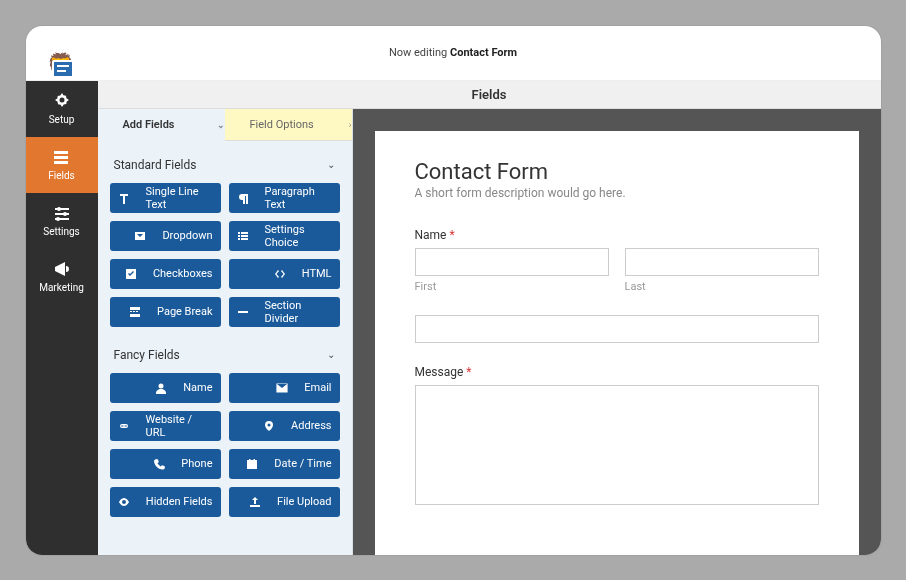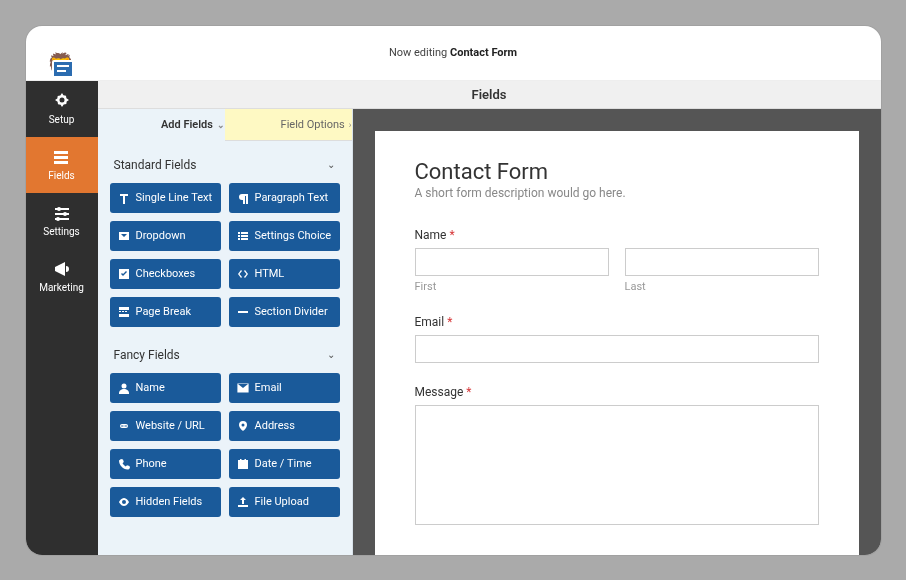--- a/index.html
+++ b/index.html
@@ -17,29 +17,29 @@
   .leftnav { width:72px; background:#2f2f2f; display:flex; flex-direction:column; }
   .nav-item { height:56px; display:flex; flex-direction:column; align-items:center; justify-content:center; color:#fff; font-size:10px; gap:4px; cursor:pointer; }
   .nav-item.active { background:#e27730; }
   .nav-icon { width:18px; height:18px; display:flex; align-items:center; justify-content:center; }
   .nav-icon svg { width:18px; height:18px; fill:#fff; }
   .content { flex:1; display:flex; flex-direction:column; min-width:0; }
   .subheader { height:28px; background:#f0f0f0; border-bottom:1px solid #ddd; display:flex; align-items:center; justify-content:center; font-size:13px; color:#333; font-weight:600; }
   .workrow { flex:1; display:flex; min-height:0; }
   .sidebar { width: 255px; background:#ebf3f9; display:flex; flex-direction:column; border-right:1px solid #d9e2ea; }
   .tabs { display:flex; height:32px; }
-  .tab { flex:1; display:flex; align-items:center; justify-content:flex-end; font-size:11px; color:#333; gap:4px; cursor:pointer;padding-left:25px; }
+  .tab { flex:1; display:flex; align-items:center; justify-content:space-between; font-size:11px; color:#333; gap:4px; cursor:pointer;padding-left:25px; }
   .tab.active { background:#ebf3f9; font-weight:600; }
   .tab.inactive { background:#fef9c3; color:#666; box-shadow: inset 0 -1px 0 #ddd; }
   .tab .chev { font-size:9px; color:#888; }
   .sidebar-body { flex:1; overflow:auto; padding: 6px 12px; }
   .section-title { height:36px; display:flex; align-items:center; justify-content:space-between; font-size:12px; color:#333; padding:0 4px; cursor:pointer; }
   .section-title .chev { font-size:10px; color:#555; }
   .field-grid { display:grid; grid-template-columns: 1fr 1fr; gap:8px; padding-bottom:10px; }
-  .field-btn { background:#1a5a9a; color:#fff; font-size:11px; height:30px; border-radius:3px; display:flex; align-items:center; padding: 0 8px; gap:6px; cursor:pointer; }
+  .field-btn { background:#1a5a9a; color:#fff; font-size:11px; height:30px; border-radius:3px; display:flex; align-items:center; padding: 0 8px; gap:16px; cursor:pointer;justify-content:flex-end; }
   .field-btn .fi { width:12px; height:12px; display:flex; align-items:center; justify-content:center; flex-shrink:0; }
   .field-btn .fi svg { width:12px; height:12px; fill:#fff; }
   .canvas { flex:1; background:#555; padding:22px 22px 0 22px; overflow:hidden; }
   .form-card { background:#fff; width:100%; height:100%; padding: 28px 40px; overflow:auto; }
   .form-title { font-size:22px; font-weight:400; color:#333; margin-bottom:2px; }
   .form-desc { font-size:12px; color:#888; margin-bottom: 28px; }
   .form-label { font-size:12px; color:#333; margin-bottom:6px; display:block; }
   .req { color:#d63638; margin-left:3px; }
   .input { width:100%; height:28px; border:1px solid #ccc; background:#fff; font-size:12px; padding:0 6px; }
   .textarea { width:100%; height:120px; border:1px solid #ccc; background:#fff; font-size:12px; padding:6px; resize:none; }
@@ -357,23 +357,20 @@
                   <span class="sublabel">First</span>
                 </div>
                 <div class="name-col">
                   <input class="input" style="">
                   <span class="sublabel">Last</span>
                 </div>
               </div>
             </div>
 
             <div class="field-block">
-              <label class="form-label">
-                <span>Email</span><span class="req">*</span>
-              </label>
               <input class="input" style="">
             </div>
 
             <div class="field-block">
               <label class="form-label">
                 <span>Message</span><span class="req">*</span>
               </label>
               <textarea class="textarea" style=""></textarea>
             </div>
 

